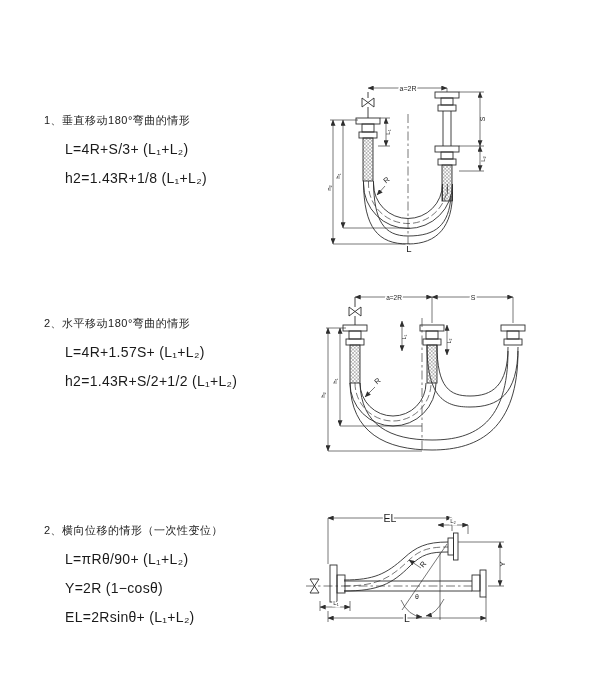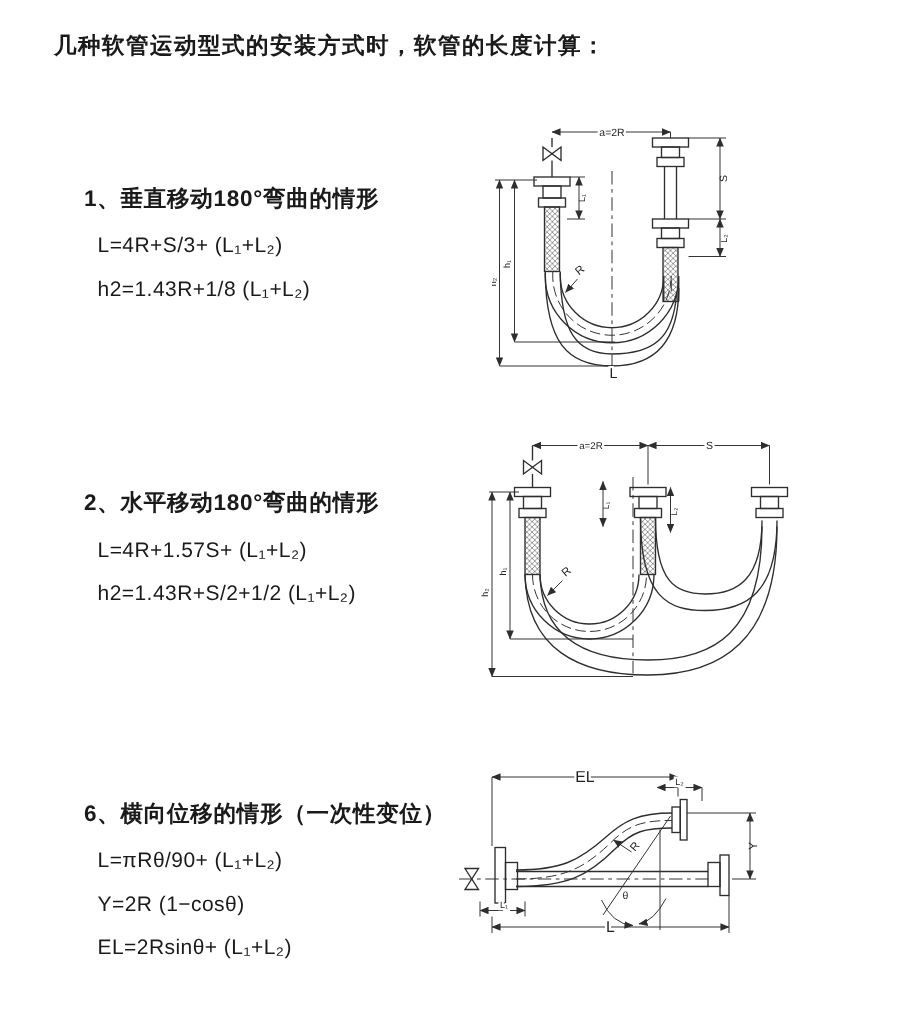--- a/index.html
+++ b/index.html
@@ -1,37 +1,36 @@
 <!DOCTYPE html>
 <html><head>
 <meta charset="utf-8">
 <style>
   html,body{margin:0;padding:0;background:#fff;}
   .page{position:relative;width:600px;height:675px;background:#ffffff;overflow:hidden;
         font-family:"Liberation Sans","DejaVu Sans",sans-serif;color:#1a1a1a;}
   .title{position:absolute;left:36px;top:21px;font-size:15px;font-weight:bold;letter-spacing:1px;}
   .sec{position:absolute;left:44px;width:290px;}
   .sec-1{top:111px;} .sec-2{top:314px;} .sec-3{top:521px;}
-  .heading{font-size:15px;font-weight:bold;letter-spacing:0.5px;line-height:19px;margin:12px;}
+  .heading{font-size:11px;font-weight:normal;letter-spacing:0.5px;line-height:19px;margin:0;}
   .formula{font-size:14px;line-height:19px;margin:10px 0 0 21px;letter-spacing:0.3px;}
   .dia{position:absolute;}
   .dia-1{left:328px;top:76px;} .dia-2{left:318px;top:283px;} .dia-3{left:298px;top:498px;}
   .sv{stroke:#2e2e2e;stroke-width:0.9;fill:none;stroke-linecap:butt;}
   .dim{stroke:#2e2e2e;stroke-width:0.65;fill:none;}
   .cl{stroke:#2e2e2e;stroke-width:0.65;fill:none;stroke-dasharray:9 3 2.5 3;}
   .dsh{stroke:#2e2e2e;stroke-width:0.65;fill:none;stroke-dasharray:7 3;}
   .svt{fill:#1f1f1f;stroke:none;font-family:"Liberation Sans","DejaVu Sans",sans-serif;}
   .halo{paint-order:stroke;stroke:#ffffff;stroke-width:3px;fill:#1f1f1f;}
 </style>
 </head>
 <body>
 
 <div class="page">
 
-  <div class="title">几种软管运动型式的安装方式时，软管的长度计算：</div>
 
   <div class="sec sec-1">
     <div class="heading">1、垂直移动180°弯曲的情形</div>
     <div class="formula">L=4R+S/3+ (L₁+L₂)</div>
     <div class="formula">h2=1.43R+1/8 (L₁+L₂)</div>
   </div>
 
   <svg class="dia dia-1" width="260" height="185" viewBox="0 0 260 185">
     <defs>
       <marker id="ar1" orient="auto-start-reverse" markerUnits="userSpaceOnUse" markerWidth="6" markerHeight="5" refX="5.7" refY="2.5">
@@ -208,21 +207,21 @@
       <path class="sv" d="M42,100 C43,142 72,157 114,157 C158,157 190,139 190,68"></path>
     </g>
 
     <g>
       <text class="svt" x="61" y="100" font-size="7.5" text-anchor="middle" transform="rotate(-40 61 100)">R</text>
       <line class="dim" x1="57" y1="104" x2="47" y2="114" marker-end="url(#ar2)"></line>
     </g>
   </svg>
 
   <div class="sec sec-3">
-    <div class="heading">6、横向位移的情形（一次性变位）</div>
+    <div class="heading">2、横向位移的情形（一次性变位）</div>
     <div class="formula">L=πRθ/90+ (L₁+L₂)</div>
     <div class="formula">Y=2R (1−cosθ)</div>
     <div class="formula">EL=2Rsinθ+ (L₁+L₂)</div>
   </div>
 
   <svg class="dia dia-3" width="300" height="135" viewBox="0 0 300 135">
     <defs>
       <marker id="ar3" orient="auto-start-reverse" markerUnits="userSpaceOnUse" markerWidth="6" markerHeight="5" refX="5.7" refY="2.5">
         <path d="M0,0 L6,2.5 L0,5 Z" fill="#2e2e2e"></path>
       </marker>

